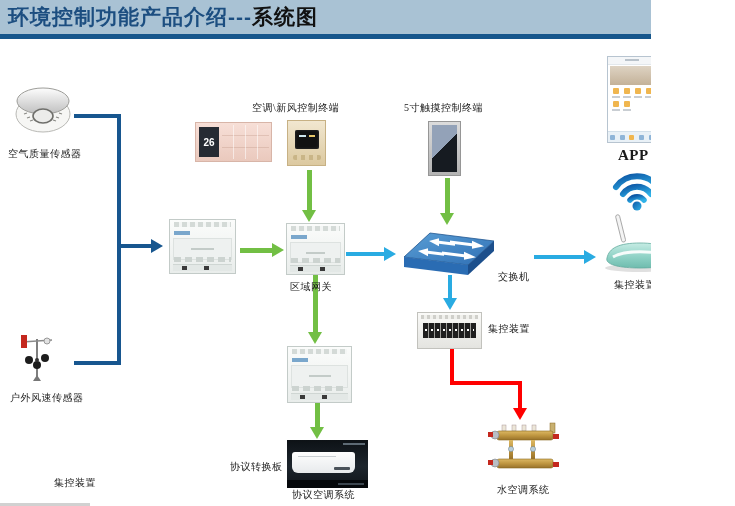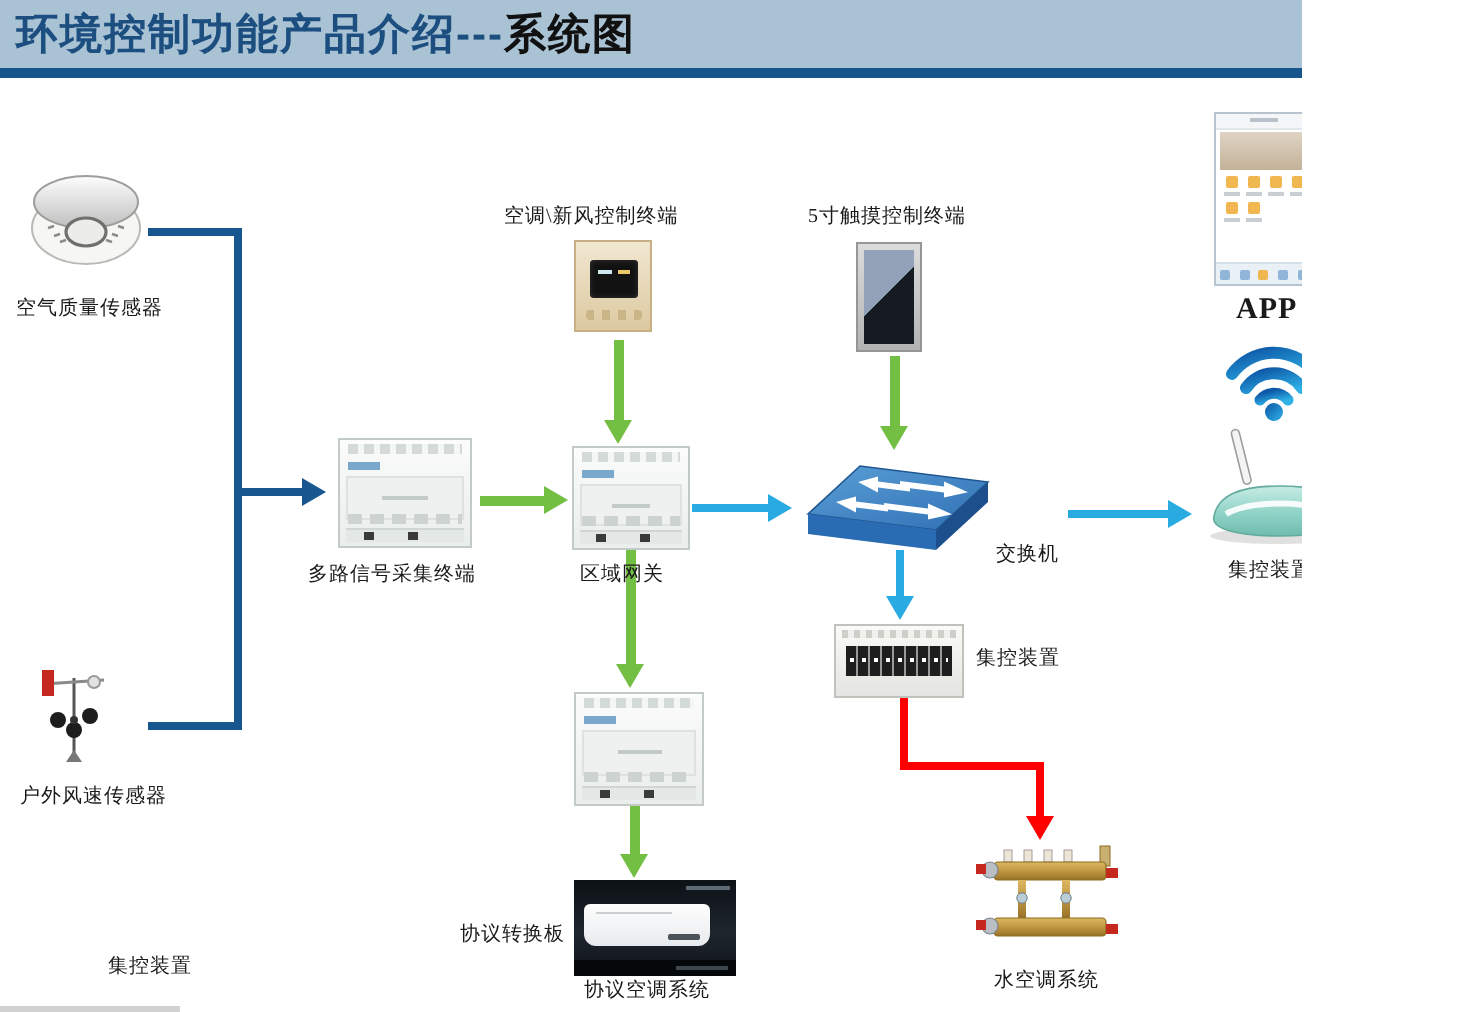--- a/index.html
+++ b/index.html
@@ -166,20 +166,24 @@
       <circle cx="17" cy="34" r="4" fill="#1d1d1d"></circle>
       <circle cx="17" cy="29" r="2" fill="#333"></circle>
       <path d="M17,44 l-4,6 h8 z" fill="#777"></path>
     </svg>
   </div>
   <div class="lbl" style="left:10px;top:391px;">户外风速传感器</div>
 
   <div class="lbl" style="left:54px;top:476px;">集控装置</div>
 
   <div class="lbl" style="left:252px;top:101px;">空调\新风控制终端</div>
+  <div class="dev panel-wide" style="left:195px;top:122px;width:77px;height:40px;">
+    <div class="disp">26</div>
+    <div class="keys"></div>
+  </div>
   <div class="dev panel-sq" style="left:287px;top:120px;width:39px;height:46px;">
     <div class="scr">
         <i></i>
         <b></b>
       </div>
     <div class="btns"></div>
   </div>
 
   <div class="lbl" style="left:404px;top:101px;">5寸触摸控制终端</div>
   <div class="dev touch5" style="left:428px;top:121px;width:33px;height:55px;">
@@ -248,21 +252,20 @@
 
   <div class="dev din" style="left:169px;top:219px;width:67px;height:55px;">
     <div class="tstrip"></div>
       <div class="brand"></div>
       <div class="face">
         <i></i>
       </div>
       <div class="lrow"></div>
       <div class="brow"></div>
   </div>
-  <div class="lbl" style="left:154px;top:280px;">多路信号采集终端</div>
 
   <div class="dev din" style="left:286px;top:223px;width:59px;height:52px;">
     <div class="tstrip"></div>
       <div class="brand"></div>
       <div class="face">
         <i></i>
       </div>
       <div class="lrow"></div>
       <div class="brow"></div>
   </div>

